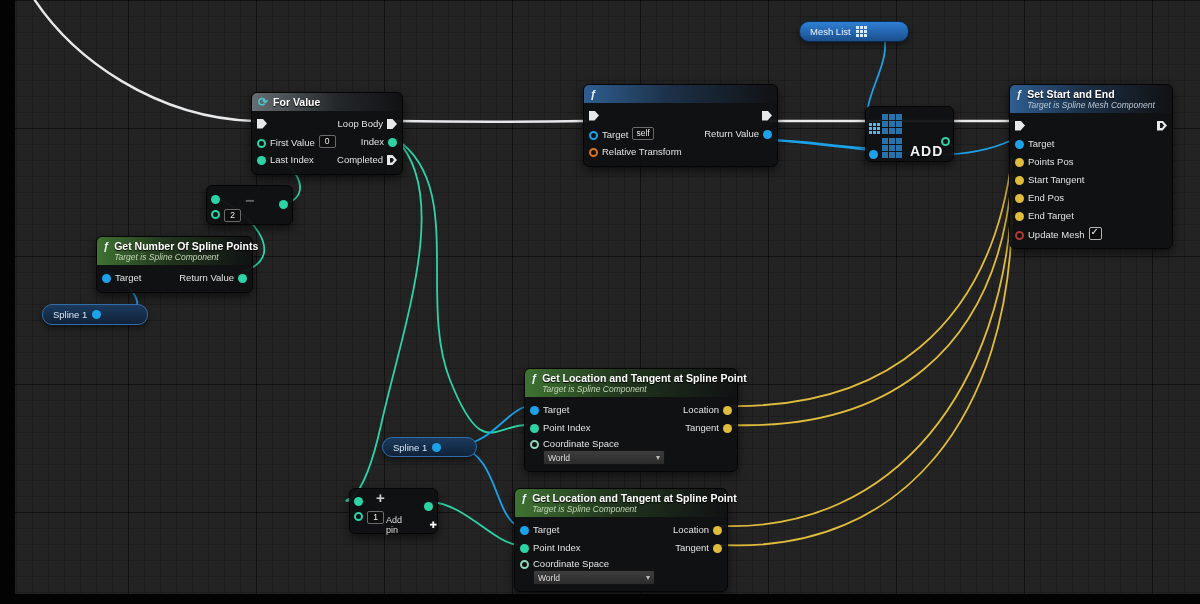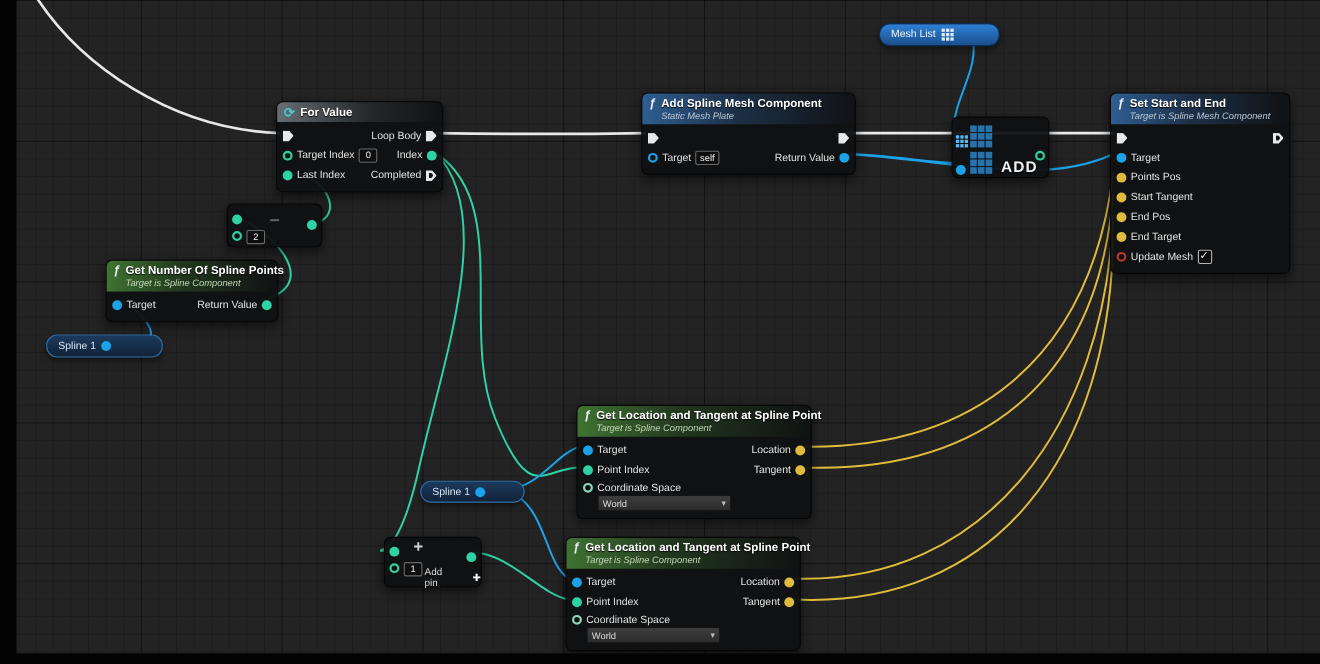--- a/index.html
+++ b/index.html
@@ -25,21 +25,21 @@
   .h-blue{background:linear-gradient(90deg,rgba(48,98,152,.95),rgba(32,58,88,.75) 45%,rgba(18,22,26,.15));}
   .h-green{background:linear-gradient(90deg,rgba(66,120,52,.95),rgba(40,70,34,.7) 45%,rgba(18,22,26,.15));}
   .h-gray{background:linear-gradient(90deg,rgba(112,120,126,.9),rgba(54,60,64,.55) 55%,rgba(18,22,26,.1));}
   .ntitle{font-size:10.5px;font-weight:bold;color:#fff;text-shadow:0 1px 1px #000;white-space:nowrap;line-height:12px;}
   .nsub{font-size:8.5px;font-style:italic;color:#b9c6d4;line-height:10px;white-space:nowrap;}
   .h-green .nsub{color:#c3d6b8;}
   .ficon{font-size:11px;font-style:italic;font-weight:bold;color:#e8f1f8;line-height:12px;}
   .loopicon{font-size:12px;color:#4ac8cf;line-height:12px;font-weight:bold;}
   .nbody{padding:4px 0 5px;}
   .prow{display:flex;align-items:center;justify-content:space-between;height:17px;margin-bottom:1px;padding:0 5px;}
-  .pl,.pr{display:flex;align-items:center;gap:4px;}
+  .pl,.pr{display:flex;align-items:flex-end;gap:4px;}
   .pr{margin-left:auto;}
   .plab{font-size:9.5px;color:#e2e2e2;white-space:nowrap;}
 
   .pc{width:9px;height:9px;border-radius:50%;box-sizing:border-box;flex:none;}
   .f-green{background:#2dd3a5;} .h-greenp{border:2px solid #2dd3a5;}
   .f-blue{background:#1ca2e8;}  .h-bluep{border:2px solid #1ca2e8;}
   .f-yellow{background:#e0bc3c;}
   .h-red{border:2px solid #b03a2e;} .h-orange{border:2px solid #d9731f;}
   .h-enum{border:2px solid #8fd6b8;}
   .pexec{width:10px;height:10px;position:relative;flex:none;}
@@ -129,21 +129,21 @@
             <span class="pexec"></span>
           </span>
         <span class="pr">
             <span class="plab">Loop Body</span>
           <span class="pexec"></span>
           </span>
       </div>
       <div class="prow">
         <span class="pl">
             <span class="pc h-greenp"></span>
-          <span class="plab">Target Index</span>
+          <span class="plab">First Value</span>
           <span class="lit">0</span>
           </span>
         <span class="pr">
             <span class="plab">Index</span>
           <span class="pc f-green"></span>
           </span>
       </div>
       <div class="prow">
         <span class="pl">
             <span class="pc f-green"></span>
@@ -153,43 +153,45 @@
             <span class="plab">Completed</span>
           <span class="pexec hollow"></span>
           </span>
       </div>
     </div>
   </div>
 
   <div class="node" style="left:583px;top:84px;width:193px;">
     <div class="nhead h-blue">
       <span class="ficon">ƒ</span>
-      <span>
-        <div class="ntitle">Add Spline Mesh Component</div>
-        <div class="nsub">Static Mesh Plate</div>
-      </span>
     </div>
     <div class="nbody">
       <div class="prow">
         <span class="pl">
             <span class="pexec"></span>
           </span>
         <span class="pr">
             <span class="pexec"></span>
           </span>
       </div>
       <div class="prow">
         <span class="pl">
             <span class="pc h-bluep"></span>
           <span class="plab">Target</span>
           <span class="lit">self</span>
           </span>
         <span class="pr">
             <span class="plab">Return Value</span>
           <span class="pc f-blue"></span>
+          </span>
+      </div>
+      <div class="prow">
+        <span class="pl">
+            <span class="pc h-orange"></span>
+          <span class="plab">Relative Transform</span>
           </span>
       </div>
     </div>
   </div>
 
   <div class="node compact" style="left:865px;top:106px;width:87px;height:54px;">
     <span class="gpin big" style="left:16px;top:7px;">
       <i></i>
         <i></i>
         <i></i>

